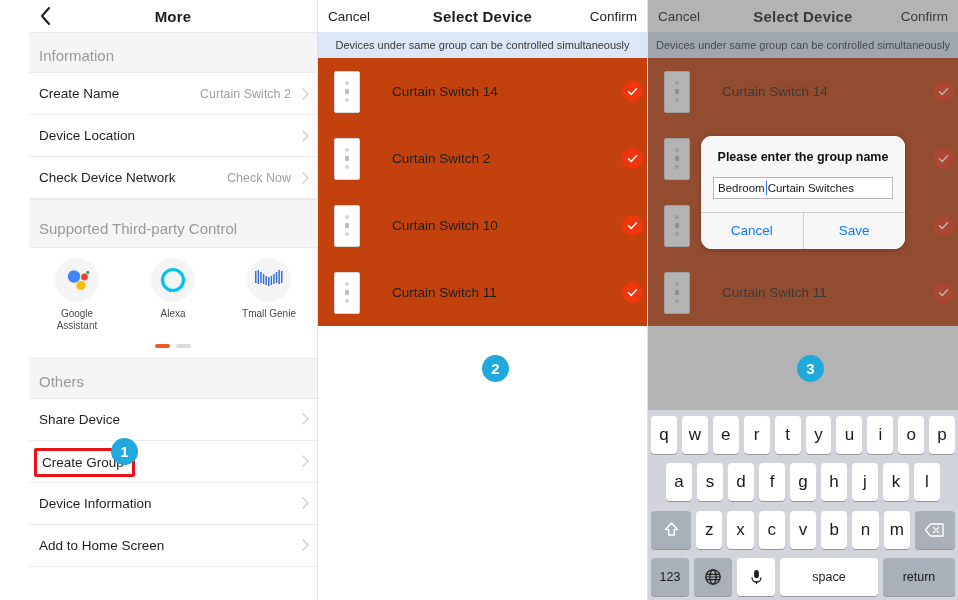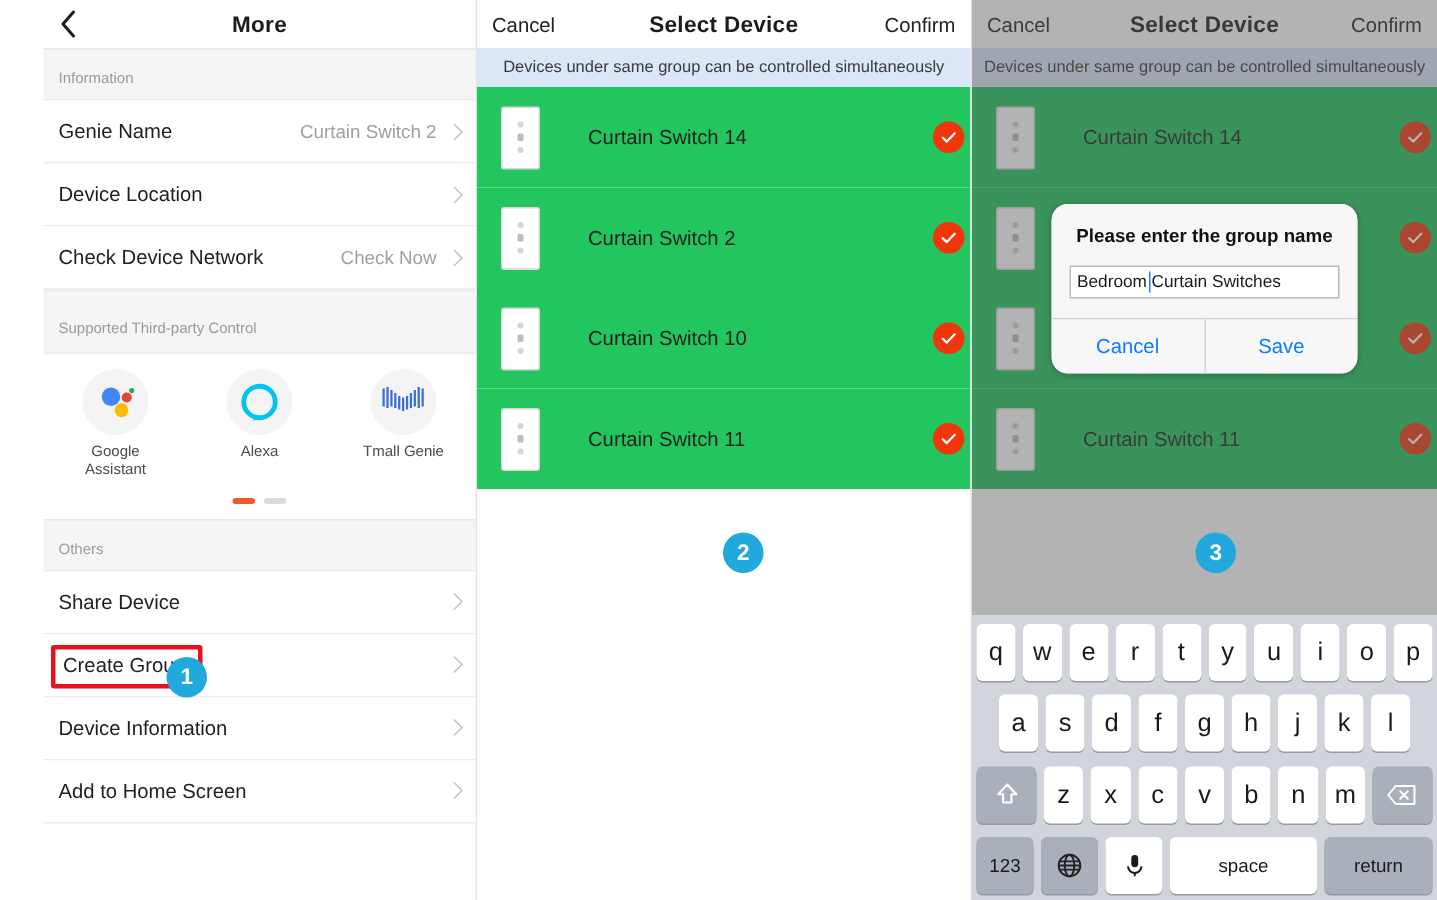--- a/index.html
+++ b/index.html
@@ -32,21 +32,21 @@
   }
   .back-chevron svg { display: block; }
   .nav-action {
     font-size: 13.5px; color: #222; position: relative; z-index: 2; padding: 0 10px;
   }
   .nav-action.left { margin-right: auto; }
   .nav-action.right { margin-left: auto; }
 
   
   .group-header {
-    background: #f5f5f5; color: #9a9a9a; font-size: 10px;
+    background: #f5f5f5; color: #9a9a9a; font-size: 15px;
     padding: 14px 10px 8px 10px; border-top: 1px solid #e8e8e8;
     border-bottom: 1px solid #eaeaea;
   }
   .group-header.tall { padding-top: 20px; padding-bottom: 10px; }
   .row {
     display: flex; align-items: center; height: 42px;
     padding: 0 10px; background: #fff;
     border-bottom: 1px solid #ececec; position: relative;
   }
   .row-label { font-size: 13.5px; color: #1f1f1f; flex: 0 0 auto; }
@@ -77,21 +77,21 @@
   .pager-dot { width: 15px; height: 3.5px; border-radius: 2px; background: #dcdcdc; }
   .pager-dot.active { background: #f05a28; }
 
   
   .banner {
     background: #dbe7f7; color: #3a3a3a; font-size: 11px;
     padding: 7px 8px; text-align: center; white-space: nowrap;
   }
   .dev-row {
     display: flex; align-items: center; height: 67px; padding: 0 4px 0 16px;
-    background: #22c55e;
+    background: #c2410c;
   }
   .dev-thumb {
     width: 26px; height: 42px; border: 1px solid #d8d8d8; border-radius: 2px;
     background: #fff; display: flex; flex-direction: column;
     align-items: center; justify-content: space-evenly; padding: 5px 0;
     flex: 0 0 auto;
   }
   .dev-dot { width: 4px; height: 4px; border-radius: 50%; background: #d5d5d5; }
   .dev-dot.mid { background: #bdbdbd; width: 3.5px; height: 5px; border-radius: 1px;}
   .dev-name { font-size: 13.5px; color: #1f1f1f; margin-left: 32px; }
@@ -175,21 +175,21 @@
         <svg width="12" height="20" viewBox="0 0 12 20">
             <polyline points="9,2 2,10 9,18" fill="none" stroke="#1c1c1c" stroke-width="2" stroke-linecap="round" stroke-linejoin="round"></polyline>
           </svg>
       </div>
       <div class="nav-title">More</div>
     </div>
 
     <div class="group-header">Information</div>
 
     <div class="row">
-      <span class="row-label">Genie Name</span>
+      <span class="row-label">Create Name</span>
       <span class="row-value">Curtain Switch 2</span>
       <span class="chev"></span>
     </div>
     <div class="row">
       <span class="row-label">Device Location</span>
       <span class="row-value"></span>
       <span class="chev"></span>
     </div>
     <div class="row">
       <span class="row-label">Check Device Network</span>

